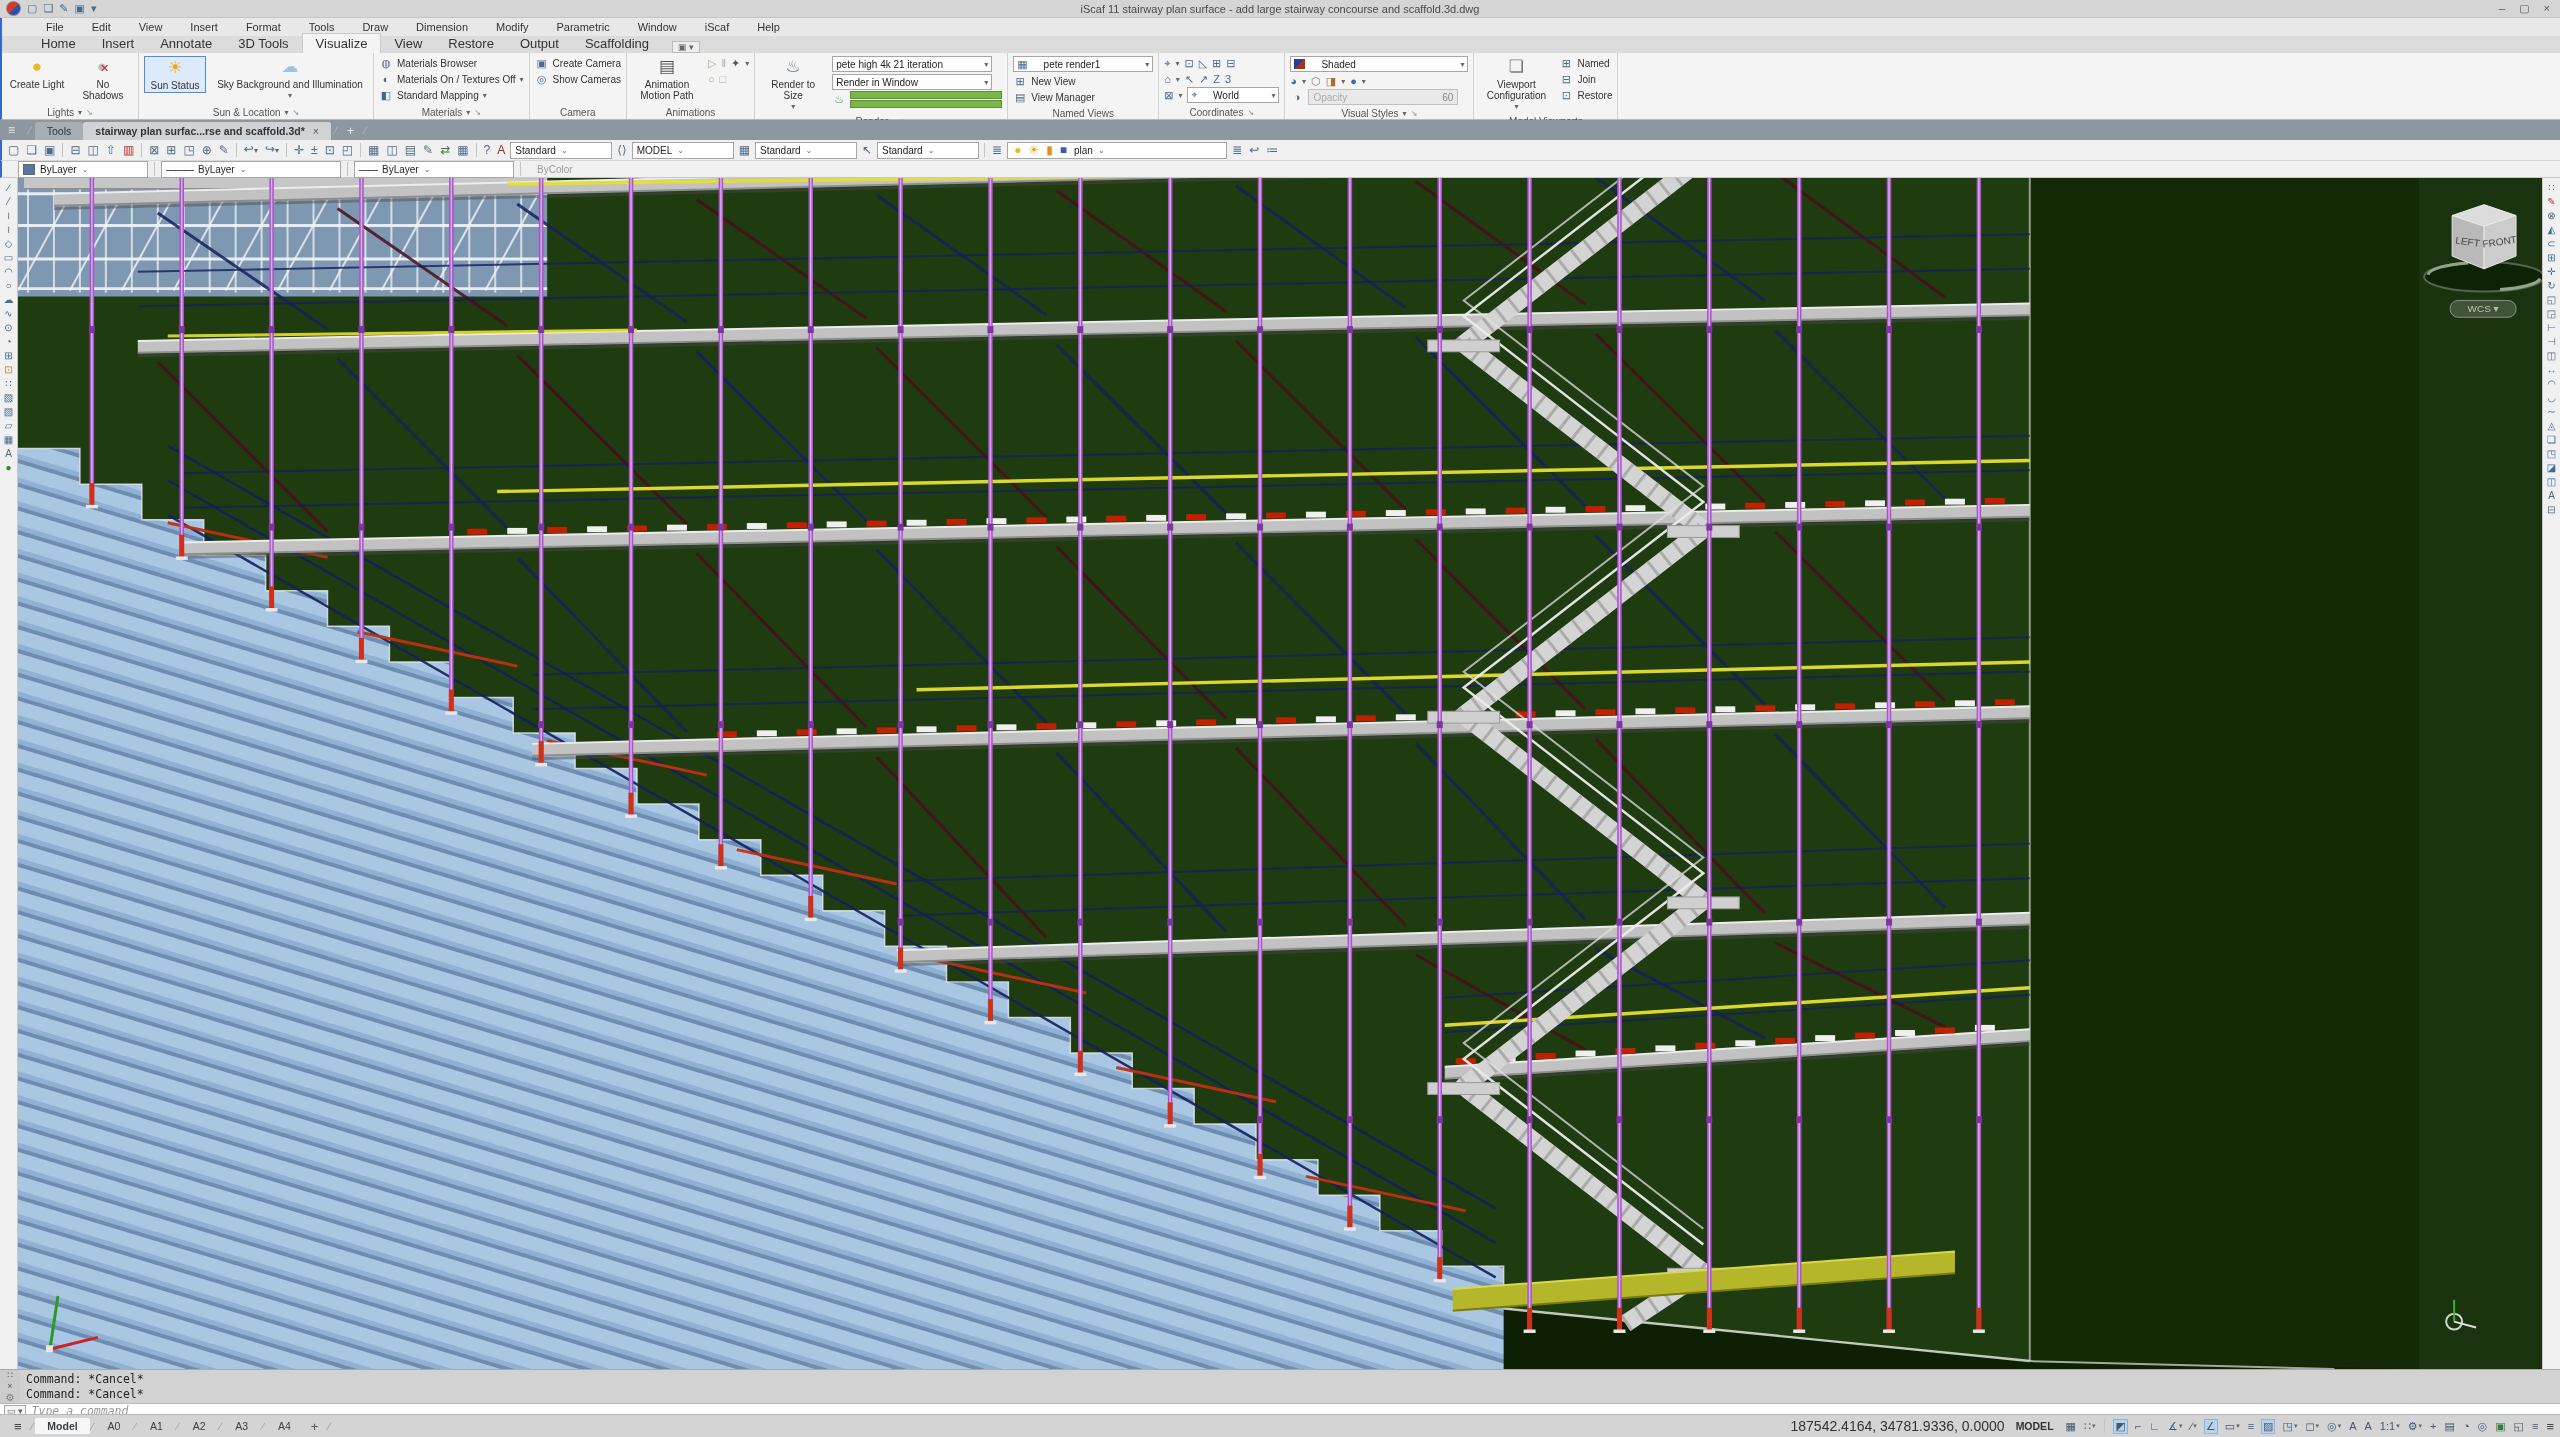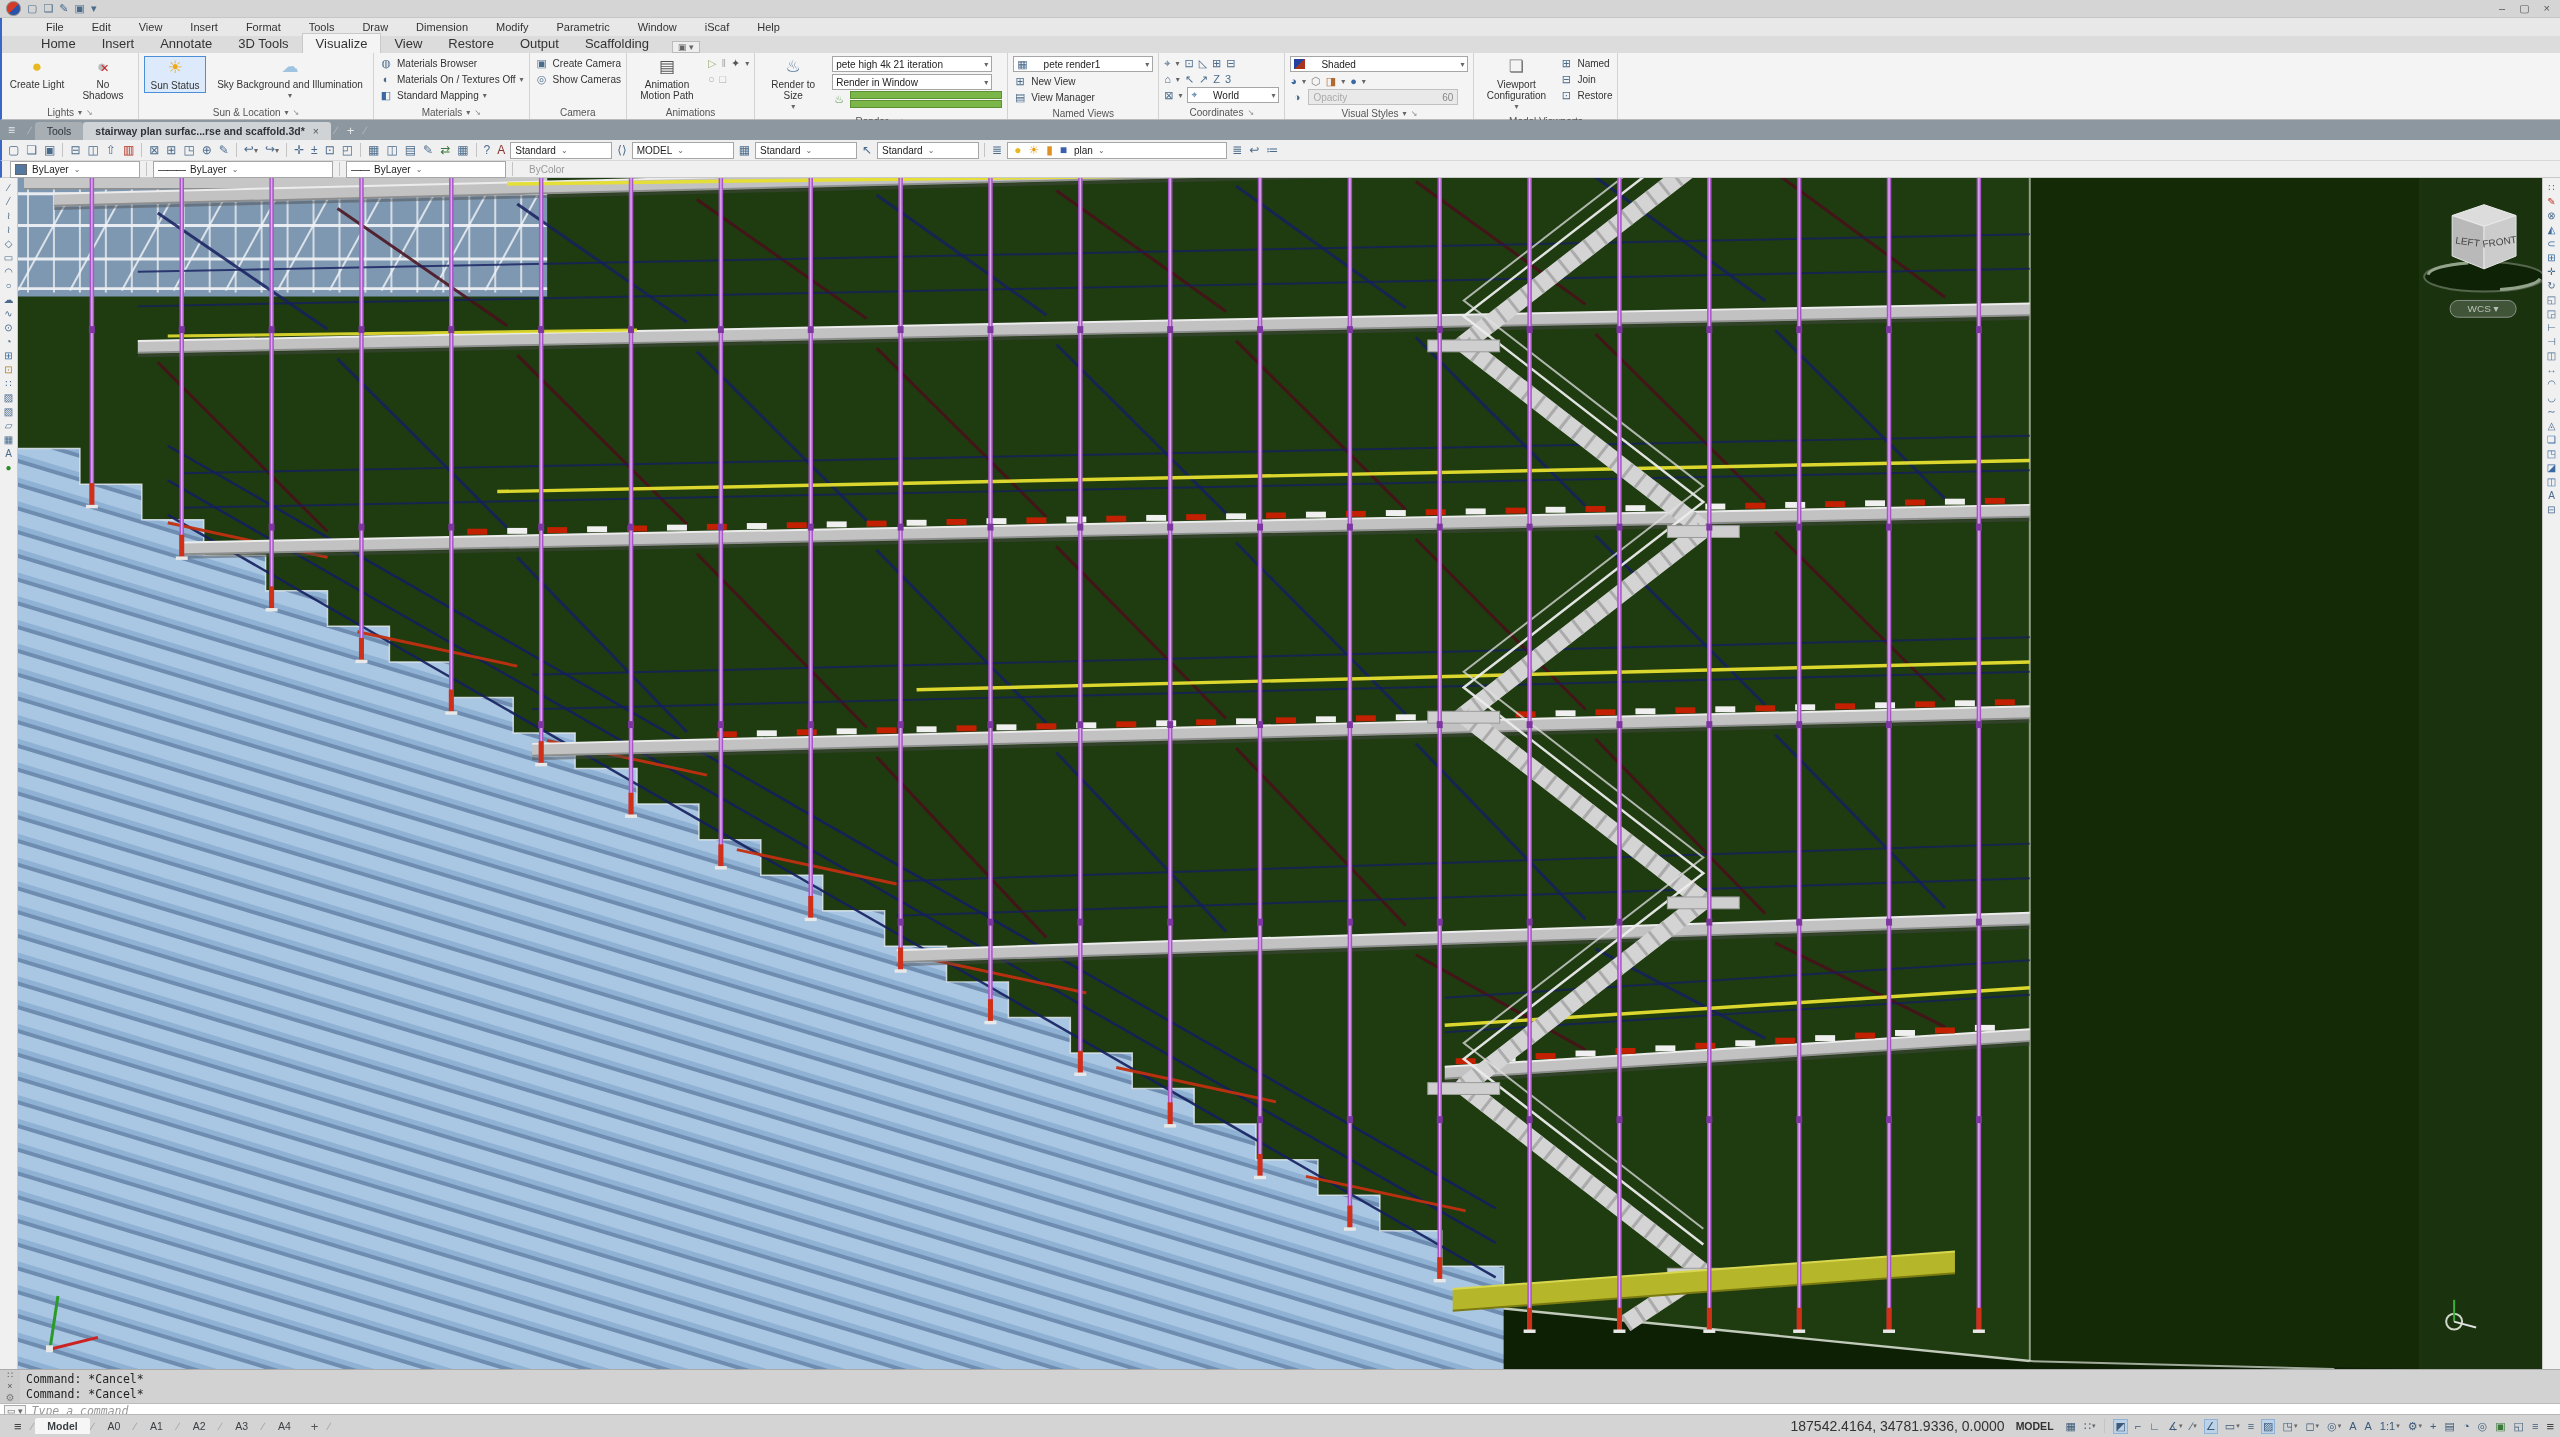--- a/index.html
+++ b/index.html
@@ -59,21 +59,21 @@
   .dtab .x{font-weight:normal;color:#555;}
   .dt-plus{color:#e8e8e8;font-size:13px;align-self:center;margin:0 6px;}
   
   .toolbar{height:20px;background:#f0f0f0;display:flex;align-items:center;gap:3px;padding-left:4px;
            border-bottom:1px solid #d8d8d8;border-left:2px solid #3a66c8;}
   .tbi{font-size:12px;color:#4a6b8c;padding:0 2px;line-height:18px;}
   .tb-sep{width:1px;height:14px;background:#c4c4c4;margin:0 2px;}
   .tb-combo{display:flex;align-items:center;background:#fff;border:1px solid #a6a6a6;height:15px;
             font-size:10px;color:#222;padding:0 4px;gap:5px;min-width:92px;}
   .layer-combo{min-width:210px;}
-  .props{height:16px;background:#f0f0f0;display:flex;align-items:center;gap:4px;padding-left:8px;
+  .props{height:16px;background:#f0f0f0;display:flex;align-items:center;gap:4px;padding-left:16px;
          border-bottom:1px solid #c9c9c9;border-left:2px solid #3a66c8;}
   .sw{width:10px;height:9px;background:#5578a0;border:1px solid #666;}
   .lt{letter-spacing:-1px;color:#222;}
   .byc{color:#9a9a9a;font-size:10px;padding:0 10px;}
   
   .vp-row{flex:1;display:flex;min-height:0;}
   .strip{width:17px;background:#f0f0f0;display:flex;flex-direction:column;align-items:center;
          padding-top:4px;gap:3px;}
   .strip.left{border-right:1px solid #c9c9c9;}
   .strip.right{border-left:1px solid #c9c9c9;}
@@ -114,20 +114,21 @@
 
   <div class="titlebar">
     <div class="qat">
       <span class="logo"></span>
       <span class="qi">▢</span>
       <span class="qi">❏</span>
       <span class="qi">✎</span>
       <span class="qi">▣</span>
       <span class="qi dd">▾</span>
     </div>
+    <span class="title-text">iScaf 11    stairway plan surface - add large stairway concourse and scaffold.3d.dwg</span>
     <div class="winbtns">
       <span>–</span>
       <span>▢</span>
       <span>×</span>
     </div>
   </div>
 
   <div class="menubar">
       <span class="menu-item">File</span>
       <span class="menu-item">Edit</span>

